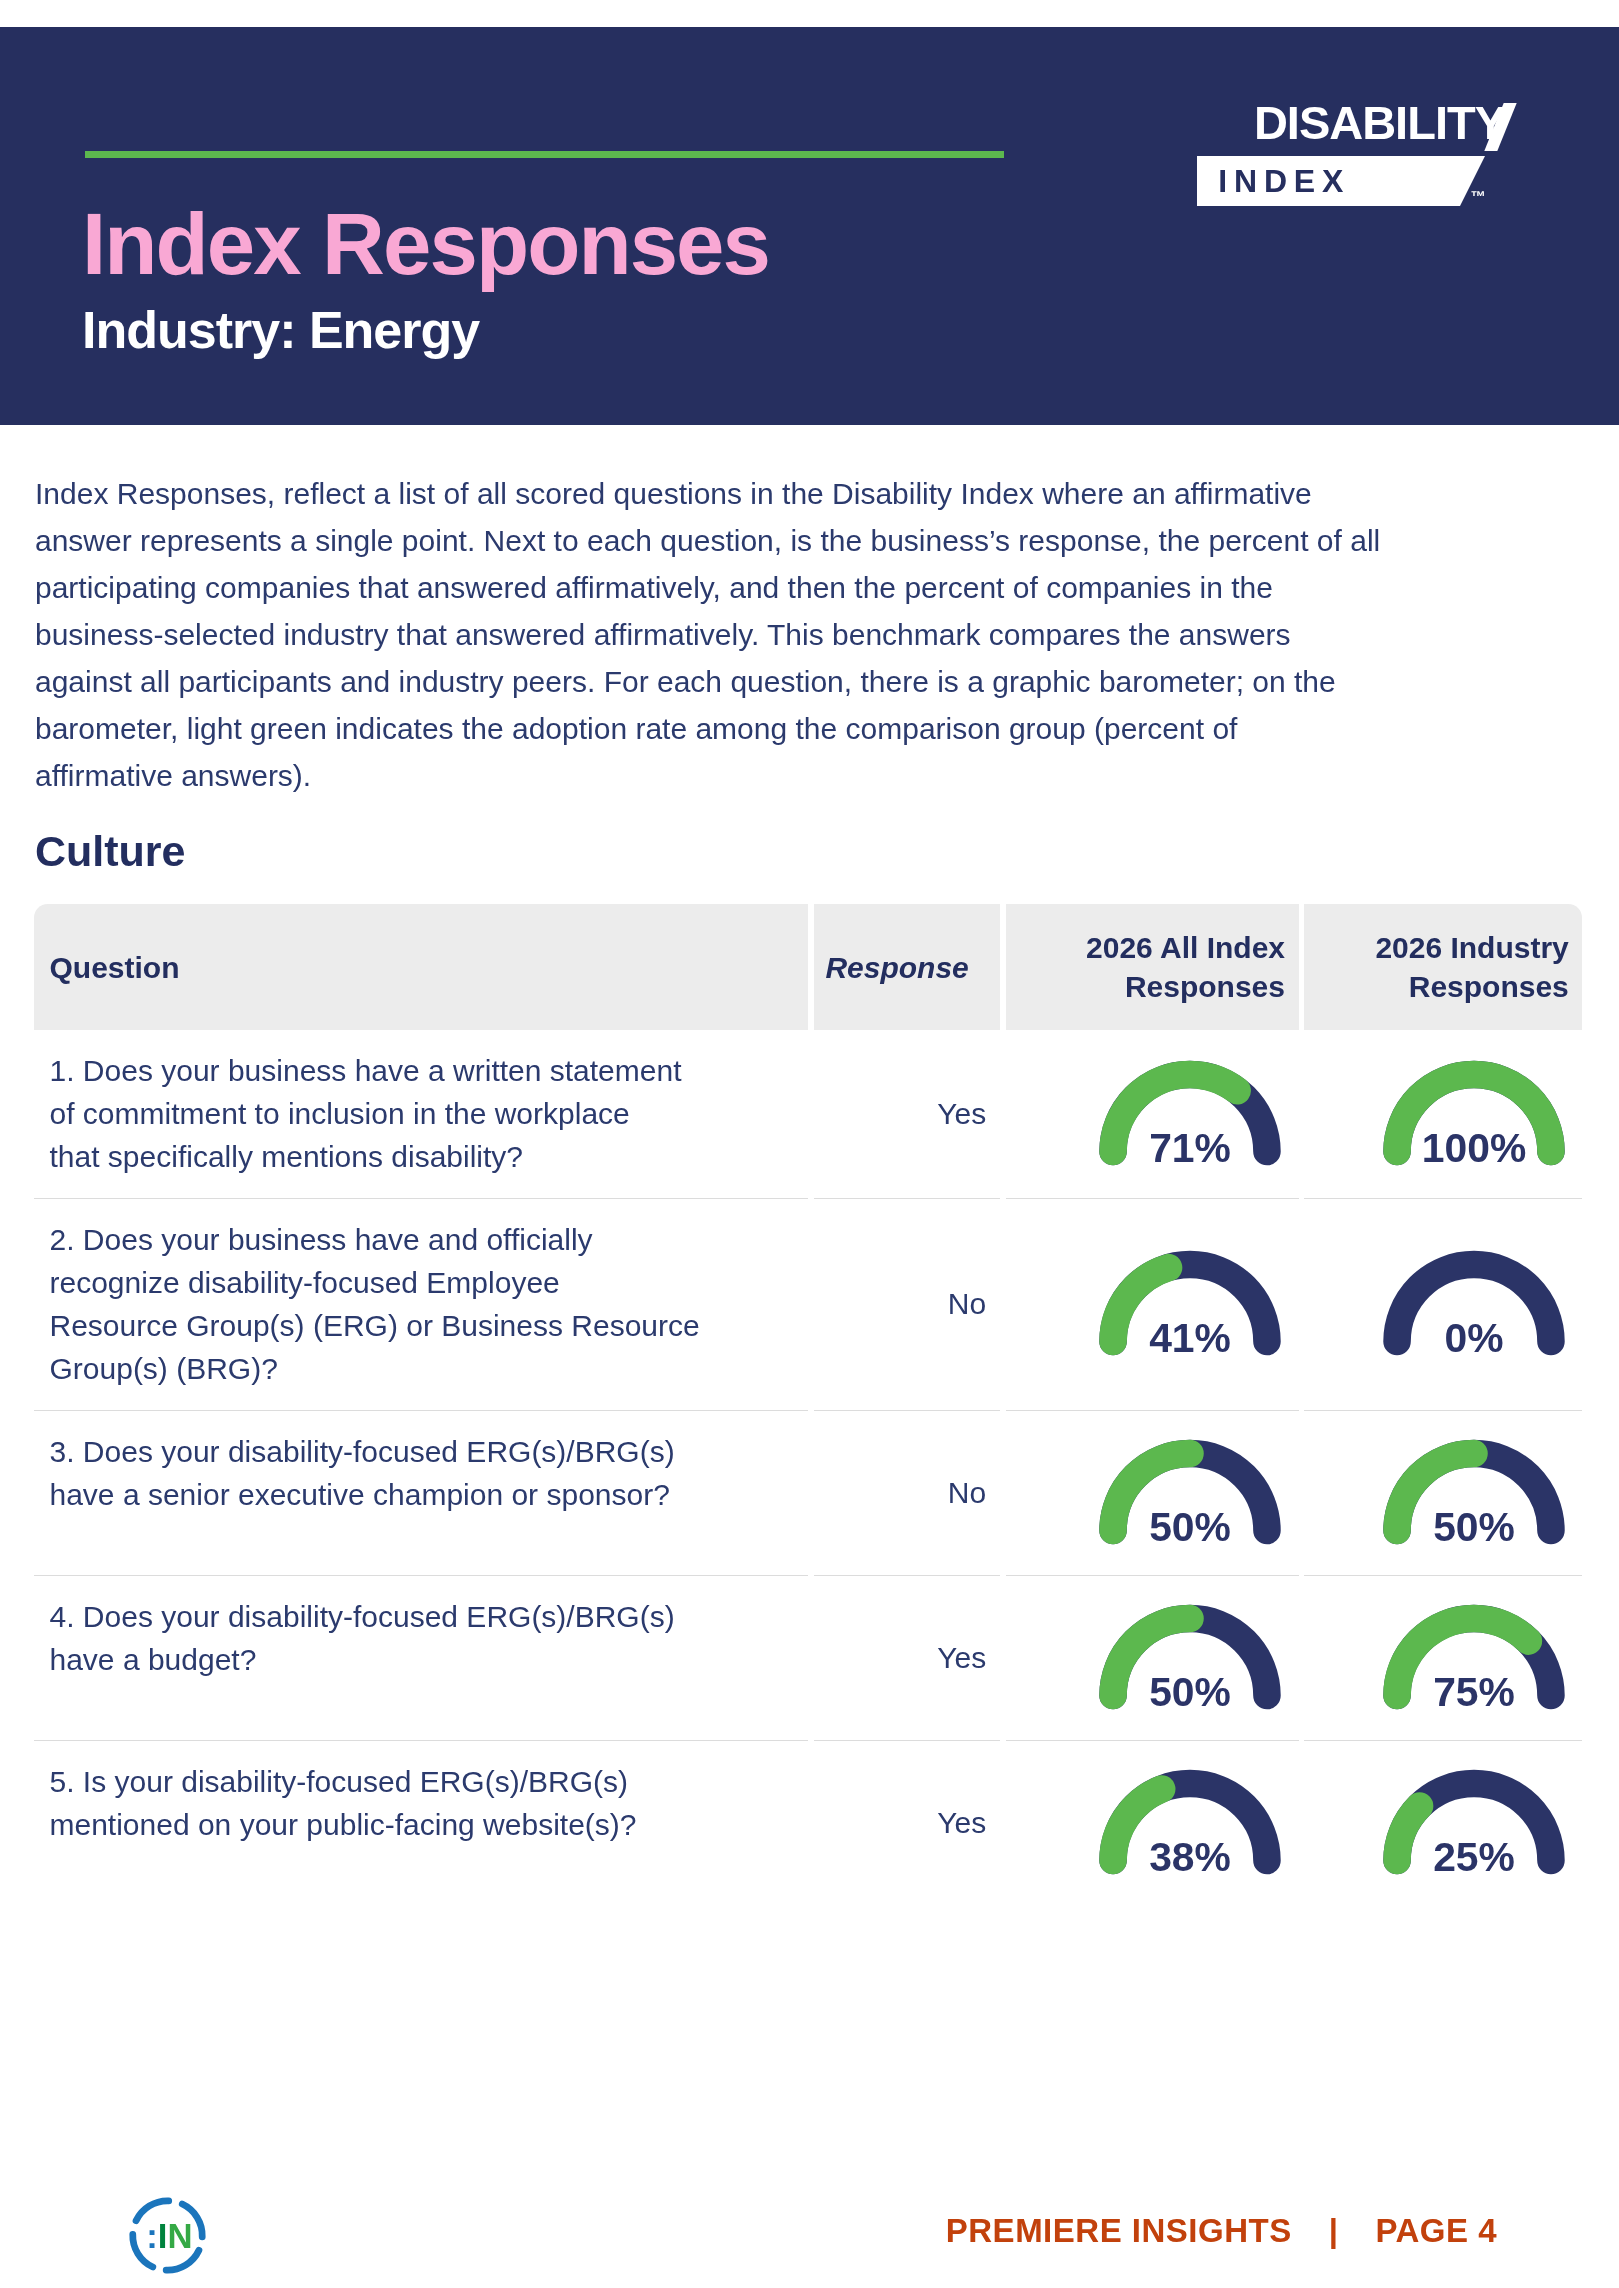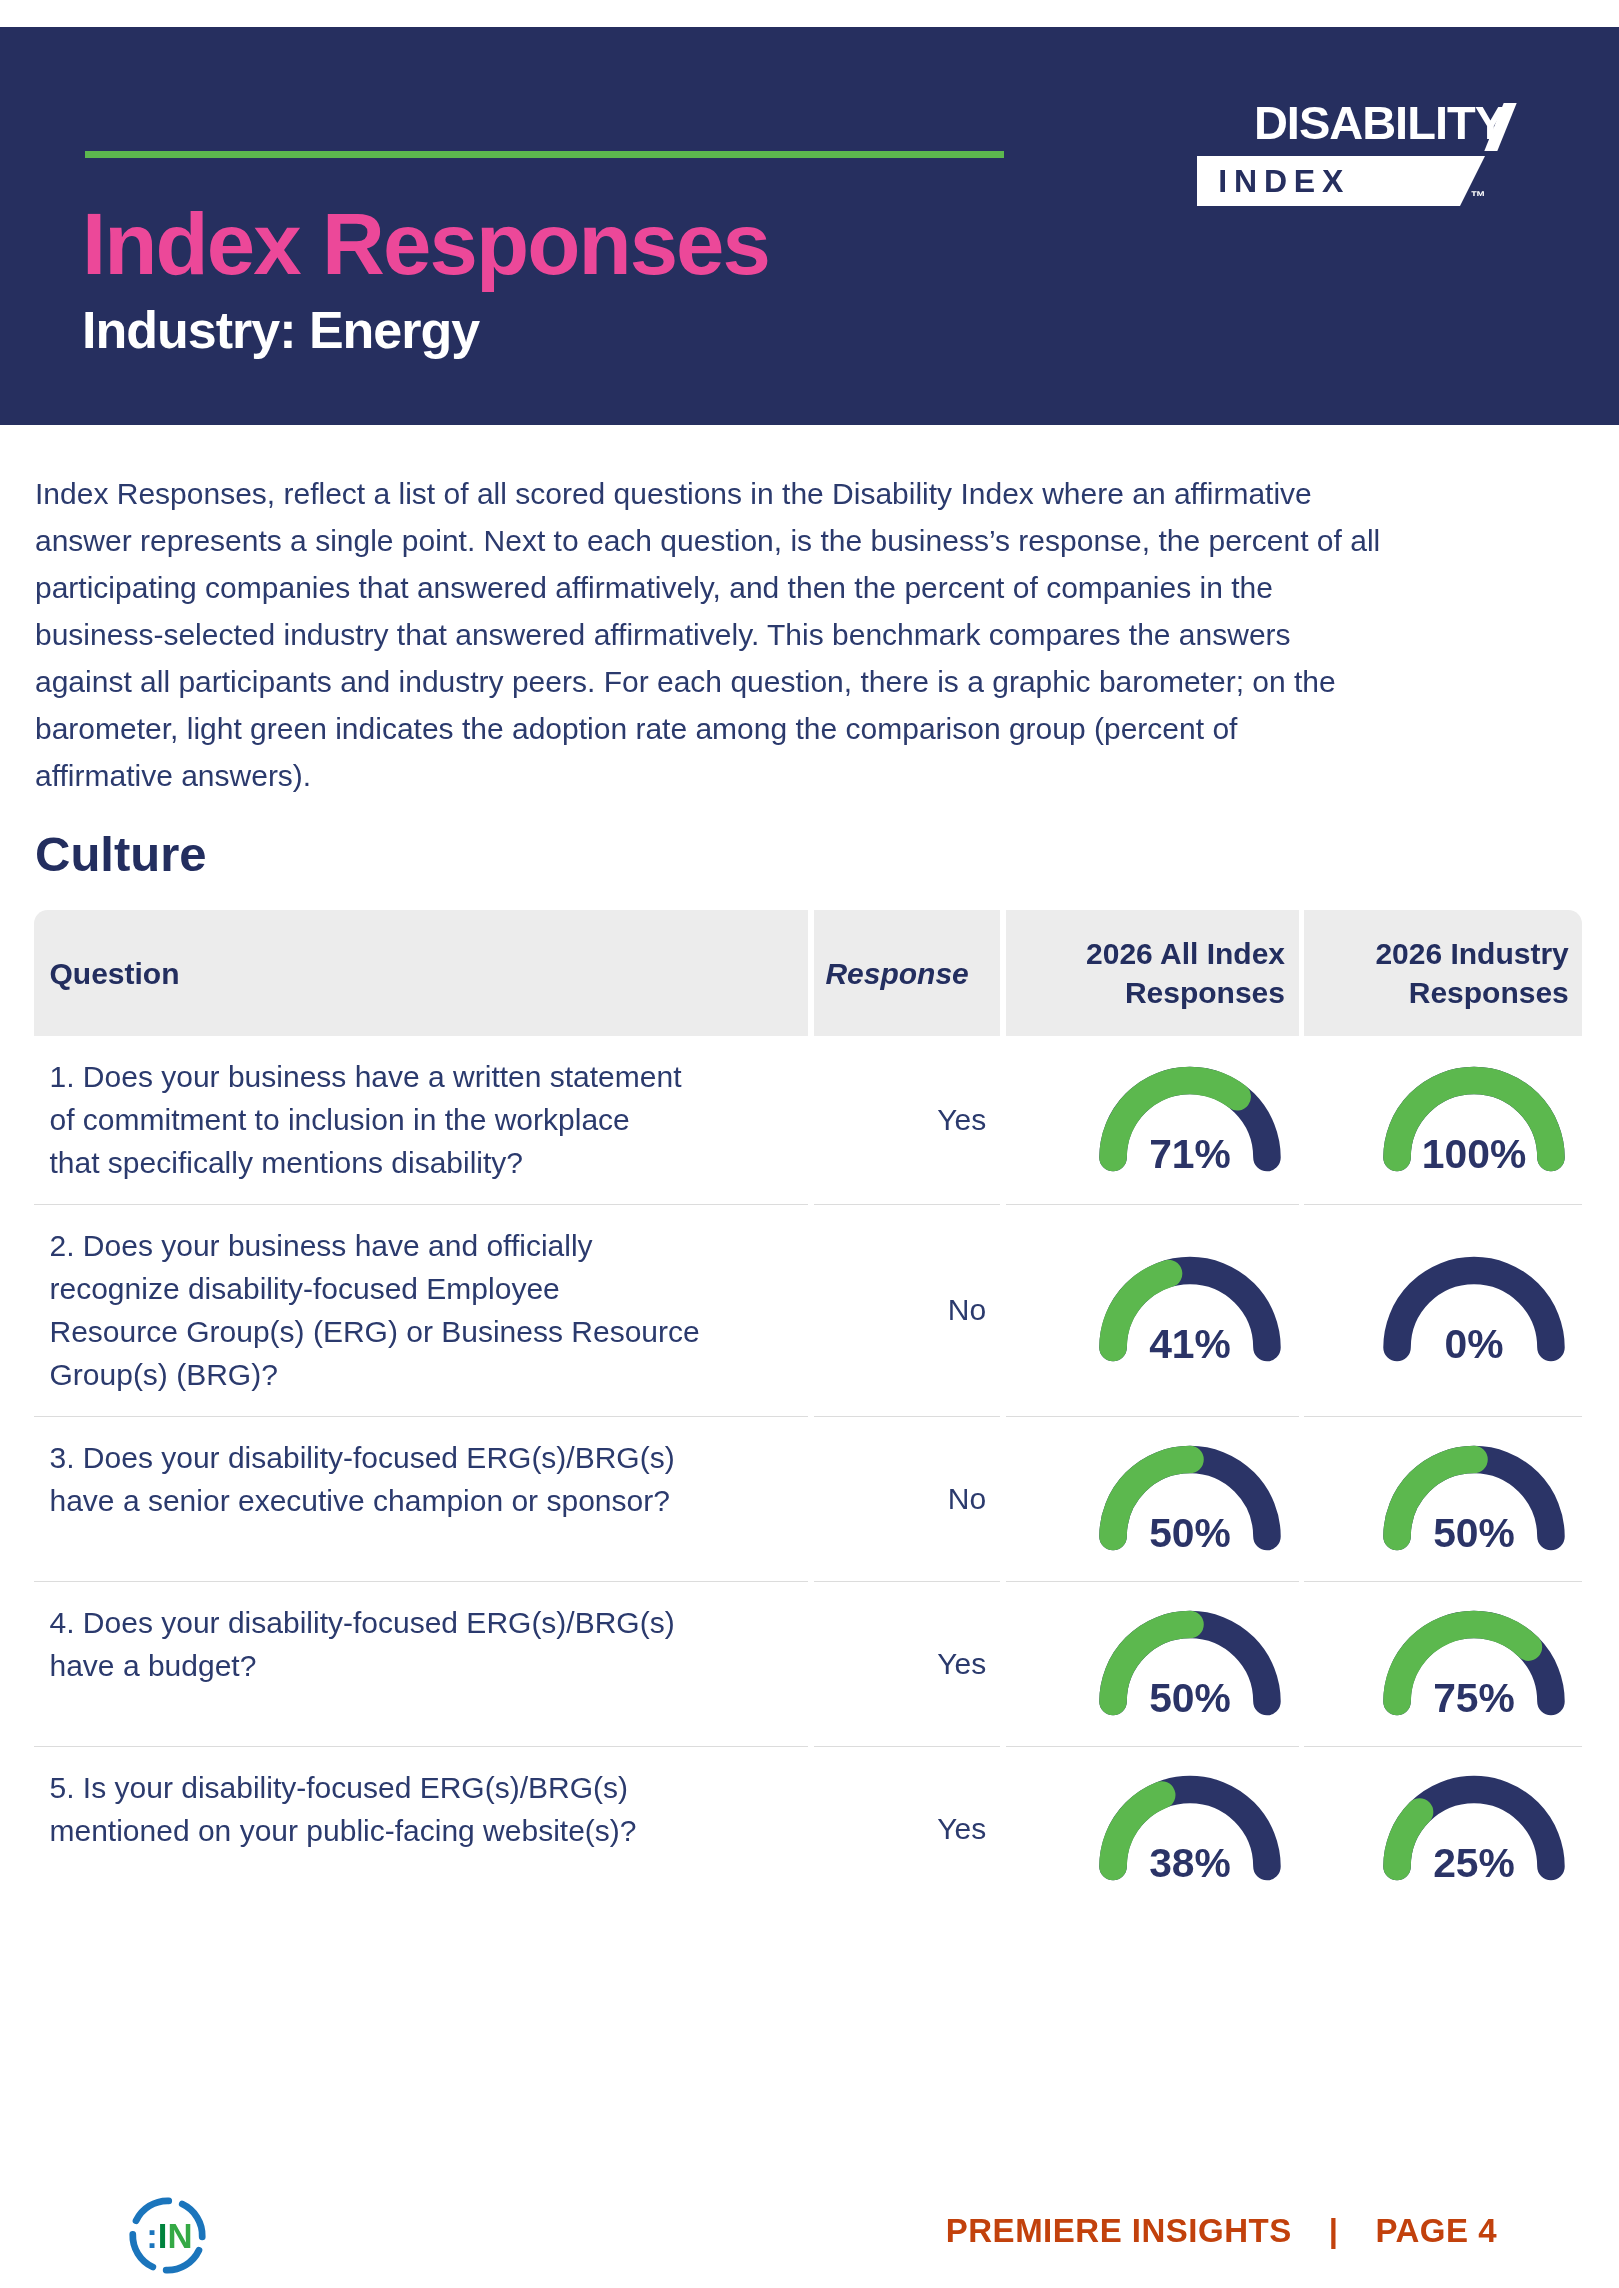--- a/index.html
+++ b/index.html
@@ -3,36 +3,36 @@
 <meta charset="utf-8">
 <style>
   * { margin:0; padding:0; box-sizing:border-box; }
   html,body { background:#ffffff; }
   body { font-family:"Liberation Sans", sans-serif; }
   .page { position:relative; width:1620px; height:2288px; background:#ffffff; overflow:hidden;margin-top:27px; }
 
   
   .hdr { position:relative; width:100%; height:398px; background:#262F5F; }
   .accent-line { position:absolute; left:85px; top:124px; width:919px; height:6.8px; background:#5CB84E; }
-  .title { position:absolute; left:82px; top:173px; color:#ec4899; font-size:87px; font-weight:bold; letter-spacing:-1.9px; line-height:1; }
+  .title { position:absolute; left:82px; top:173px; color:#f9a8d4; font-size:87px; font-weight:bold; letter-spacing:-1.9px; line-height:1; }
   .subtitle { position:absolute; left:82px; top:277px; color:#ffffff; font-size:52px; font-weight:bold; letter-spacing:-1px; line-height:1; }
 
   .brand-top { position:absolute; right:115px; top:72px; color:#ffffff; font-size:47px; font-weight:bold; letter-spacing:-1px; line-height:1; }
   .brand-slash { position:absolute; top:76px; right:113px; width:12.6px; height:48px; background:#ffffff; transform:skewX(-22deg); }
   .brand-box { position:absolute; right:135px; top:129px; width:288px; height:50px; background:#ffffff;
                clip-path:polygon(0 0, 100% 0, calc(100% - 25px) 100%, 0 100%);
                display:flex; align-items:center; padding-left:21.3px; }
   .brand-box span { color:#262F5F; font-size:32px; font-weight:bold; letter-spacing:6.8px; line-height:1; }
   .brand-tm { position:absolute; right:134px; top:161px; color:#ffffff; font-size:15.5px; font-weight:bold; }
 
   
   .intro { margin:45px 73px 0 35px; color:#2B3A6D; font-size:30px; line-height:47px; white-space:pre-line; }
 
   
-  .section-title { margin:31px 0 31px 35px; color:#232E5F; font-size:49px; font-weight:bold; line-height:1; }
+  .section-title { margin:31px 0 31px 35px; color:#232E5F; font-size:43px; font-weight:bold; line-height:1; }
 
   
   .tbl { margin:0 37px 0 34px; width:1549px; }
   .thead, .tr { display:grid; grid-template-columns:774px 186px 293px 278px; column-gap:5.8px; }
   .th { background:#ECECEC; min-height:126px; display:flex; align-items:center;
         color:#232E5F; font-size:30px; font-weight:bold; line-height:39px; }
   .th-q { justify-content:flex-start; padding-left:15.5px; border-top-left-radius:13.6px; }
   .th-r { justify-content:flex-end; padding-right:31px;font-style:italic; }
   .th-a, .th-i { justify-content:flex-end; padding-right:13.6px; border-top-right-radius:0; }
   .th-i { border-top-right-radius:13.6px; }

